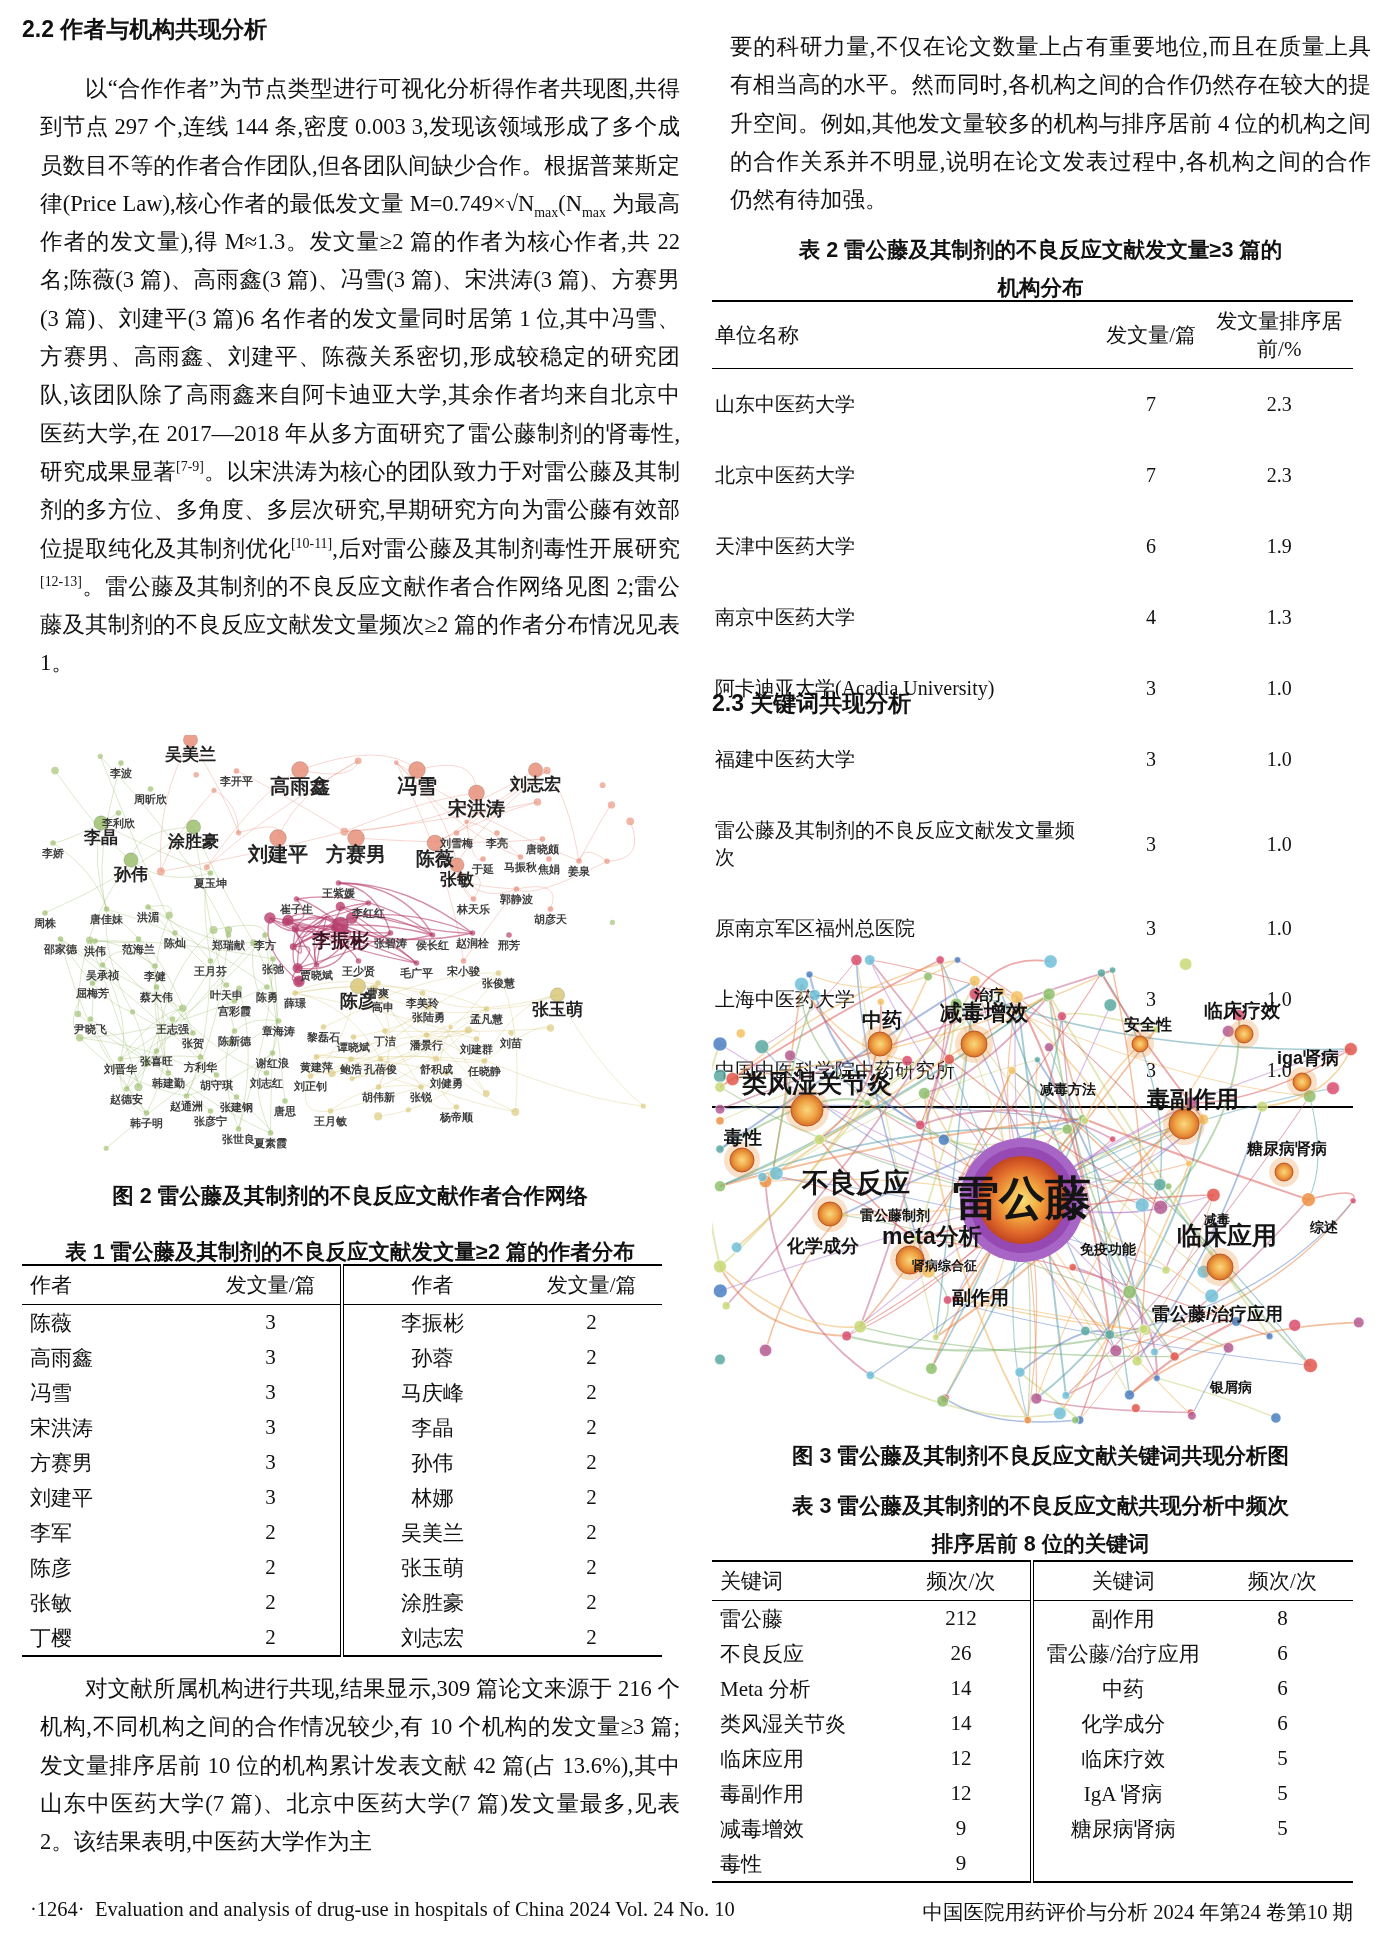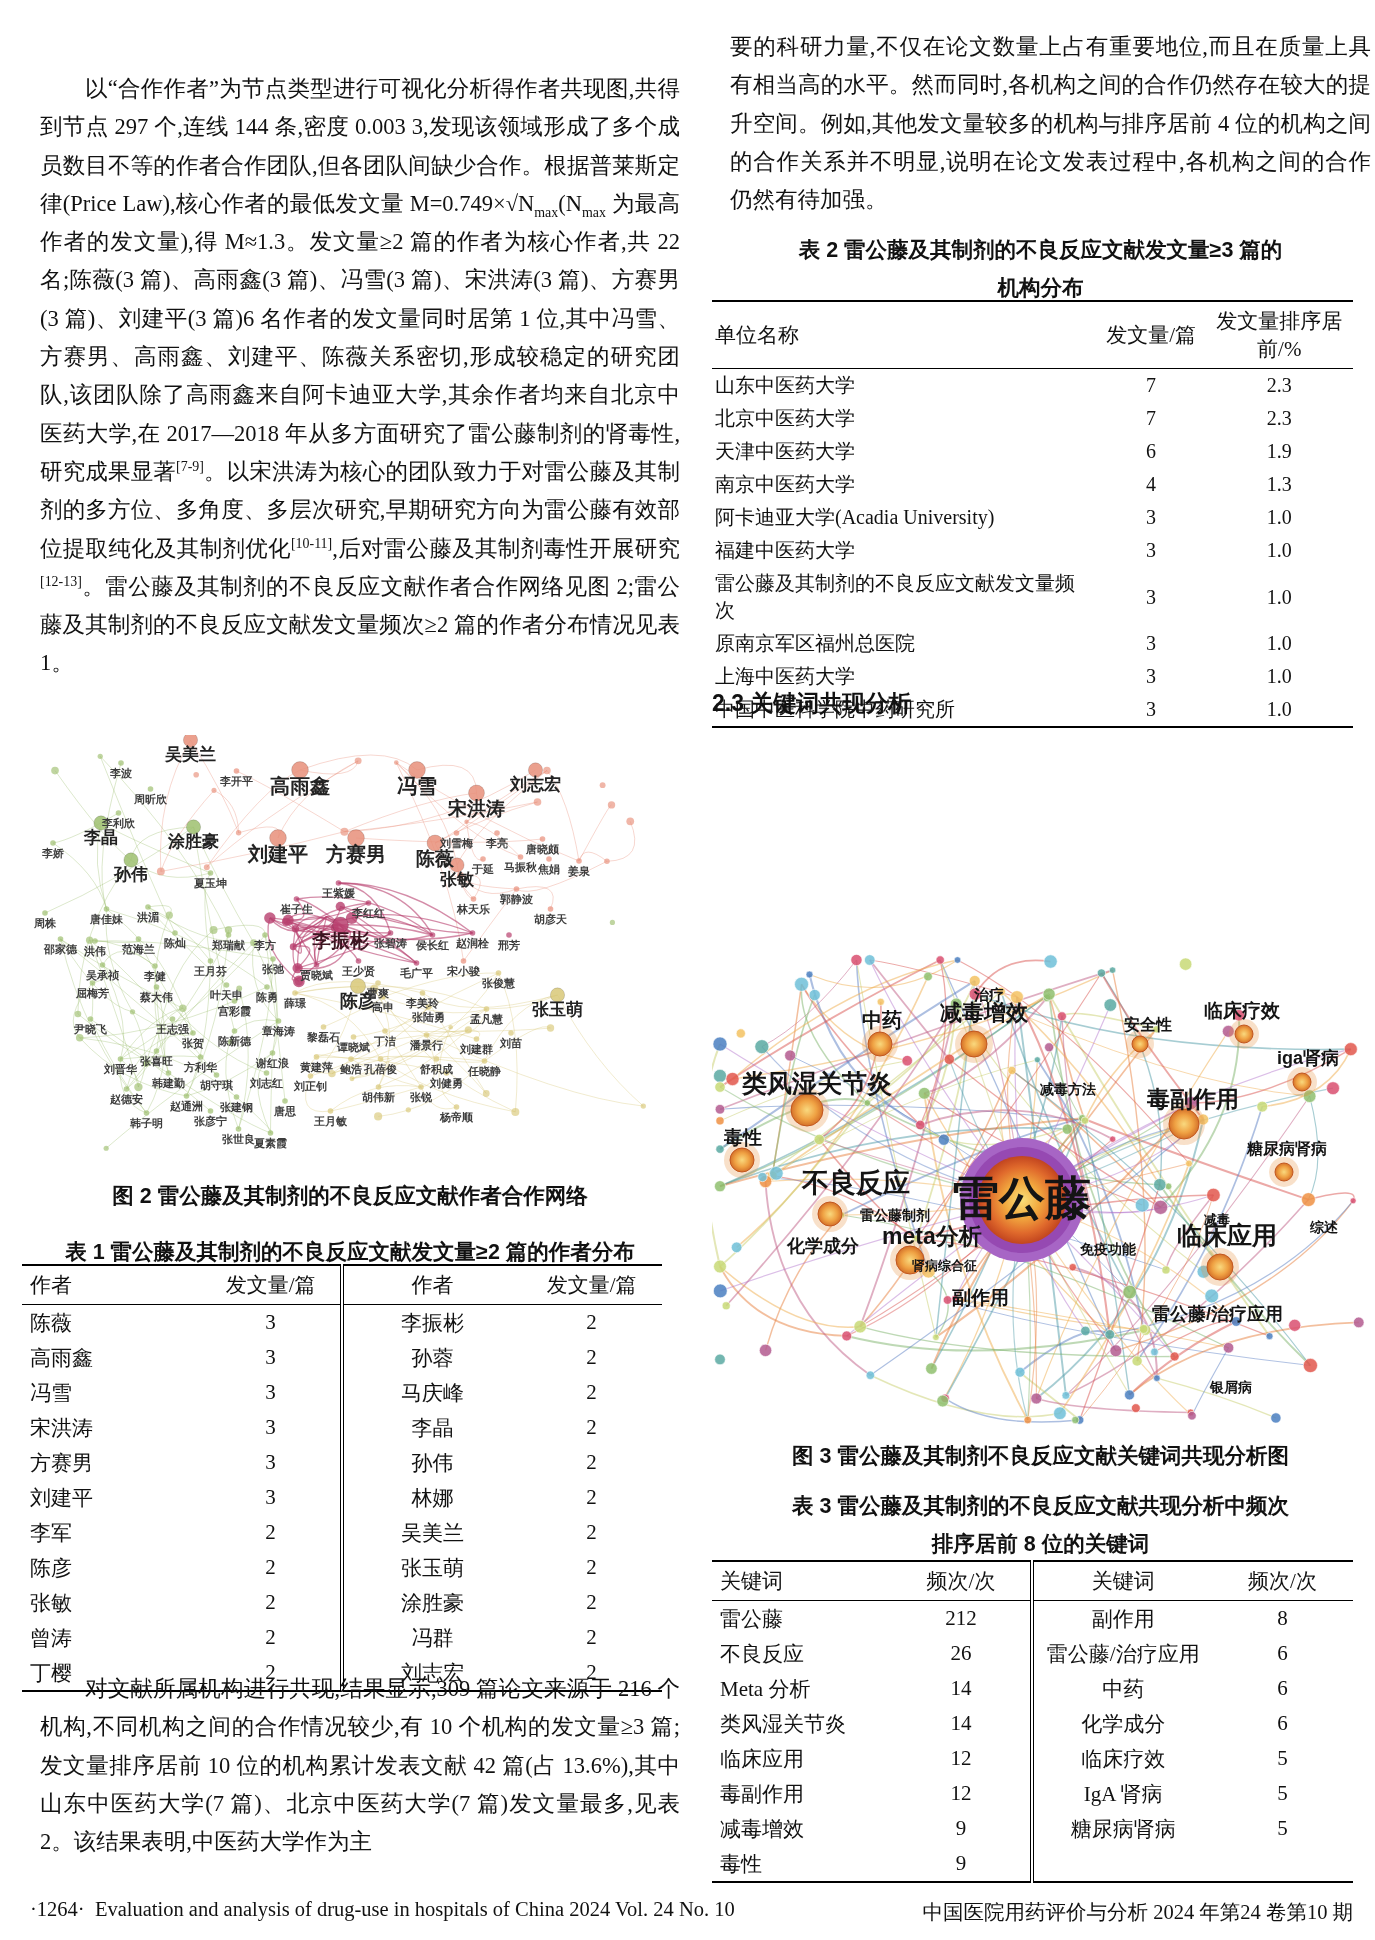--- a/index.html
+++ b/index.html
@@ -14,38 +14,39 @@
   .para{font-size:22.5px;line-height:38.3px;text-align:justify;margin:18px;}
   .indent{text-indent:2em;}
   .para sup{font-size:0.62em;line-height:0;}
   .para sub{font-size:0.62em;line-height:0;}
   .fig-caption,.tbl-title{font-family:"Liberation Sans","DejaVu Sans",sans-serif;
        font-weight:700;font-size:21.5px;line-height:32px;text-align:center;margin:8px;}
   table.paper{width:100%;border-collapse:collapse;border-top:2.5px solid #000;
        border-bottom:2.5px solid #000;font-size:21px;}
   table.paper th{font-weight:400;border-bottom:1.4px solid #000;padding:5px 3px;}
   table.paper td{padding:3.5px 3px;}
-  table.t-compact td{padding:3px 3px;font-size:20px;}
+  table.t-compact td{padding:22px 3px;font-size:20px;}
   table.split th:nth-child(3),table.split td:nth-child(3){border-left:4px double #000;}
   table.split th:nth-child(1),table.split td:nth-child(1){text-align:left;padding-left:8px;width:28%;}
   table.split th:nth-child(2),table.split td:nth-child(2){text-align:center;width:22%;}
   table.split th:nth-child(3),table.split td:nth-child(3){text-align:center;width:28%;}
   table.split th:nth-child(4),table.split td:nth-child(4){text-align:center;width:22%;}
   table.t2 th:nth-child(1),table.t2 td:nth-child(1){text-align:left;width:60%;}
   table.t2 th:nth-child(2),table.t2 td:nth-child(2){text-align:center;width:17%;}
   table.t2 th:nth-child(3),table.t2 td:nth-child(3){text-align:center;width:23%;}
   .footer{position:absolute;top:1898px;left:0;width:1375px;font-size:20.5px;}
   .footer .f-left{position:absolute;left:30px;}
   .footer .f-right{position:absolute;right:22px;}
   svg text.netlbl{font-family:"Liberation Sans","DejaVu Sans",sans-serif;}
 </style>
 </head>
 <body>
 
 <div class="col col-left">
+  <h3 class="blk sec-head" style="top:14px">2.2  作者与机构共现分析</h3>
 
   <p class="blk para indent" style="top:52px">以“合作作者”为节点类型进行可视化分析得作者共现图,共得到节点 297 个,连线 144 条,密度 0.003 3,发现该领域形成了多个成员数目不等的作者合作团队,但各团队间缺少合作。根据普莱斯定律(Price Law),核心作者的最低发文量 M=0.749×√N<sub>max</sub>(N<sub>max</sub> 为最高作者的发文量),得 M≈1.3。发文量≥2 篇的作者为核心作者,共 22 名;陈薇(3 篇)、高雨鑫(3 篇)、冯雪(3 篇)、宋洪涛(3 篇)、方赛男(3 篇)、刘建平(3 篇)6 名作者的发文量同时居第 1 位,其中冯雪、方赛男、高雨鑫、刘建平、陈薇关系密切,形成较稳定的研究团队,该团队除了高雨鑫来自阿卡迪亚大学,其余作者均来自北京中医药大学,在 2017—2018 年从多方面研究了雷公藤制剂的肾毒性,研究成果显著<sup>[7-9]</sup>。以宋洪涛为核心的团队致力于对雷公藤及其制剂的多方位、多角度、多层次研究,早期研究方向为雷公藤有效部位提取纯化及其制剂优化<sup>[10-11]</sup>,后对雷公藤及其制剂毒性开展研究<sup>[12-13]</sup>。雷公藤及其制剂的不良反应文献作者合作网络见图 2;雷公藤及其制剂的不良反应文献发文量频次≥2 篇的作者分布情况见表 1。</p>
 
   <div class="blk" style="top:735px;height:430px">
     <svg id="fig2svg" width="640" height="430">
         <g>
           <path d="M164.5 361 Q100.68926756933797 349.46524148993194 57.7131794730667 302.8392060287297" fill="none" stroke="#9ebf6f" stroke-width="0.9" stroke-opacity="0.4"></path>
           <path d="M245 252 Q186.57213136460632 205.18262334354222 84.5 174" fill="none" stroke="#9ebf6f" stroke-width="0.9" stroke-opacity="0.4"></path>
           <path d="M214.5 362 Q160.59645849477965 314.95892987959087 57.7131794730667 302.8392060287297" fill="none" stroke="#9ebf6f" stroke-width="0.9" stroke-opacity="0.4"></path>
           <path d="M104.5 354 Q118.79140668641776 298.8484438639134 171 298" fill="none" stroke="#9ebf6f" stroke-width="0.9" stroke-opacity="0.4"></path>
@@ -590,26 +591,20 @@
             <td>张玉萌</td>
             <td>2</td>
           </tr>
           <tr>
             <td>张敏</td>
             <td>2</td>
             <td>涂胜豪</td>
             <td>2</td>
           </tr>
           <tr>
-            <td>曾涛</td>
-            <td>2</td>
-            <td>冯群</td>
-            <td>2</td>
-          </tr>
-          <tr>
             <td>丁樱</td>
             <td>2</td>
             <td>刘志宏</td>
             <td>2</td>
           </tr>
         </tbody>
       </table>
   </div>
 
   <p class="blk para indent" style="top:1652px">对文献所属机构进行共现,结果显示,309 篇论文来源于 216 个机构,不同机构之间的合作情况较少,有 10 个机构的发文量≥3 篇;发文量排序居前 10 位的机构累计发表文献 42 篇(占 13.6%),其中山东中医药大学(7 篇)、北京中医药大学(7 篇)发文量最多,见表 2。该结果表明,中医药大学作为主</p>

